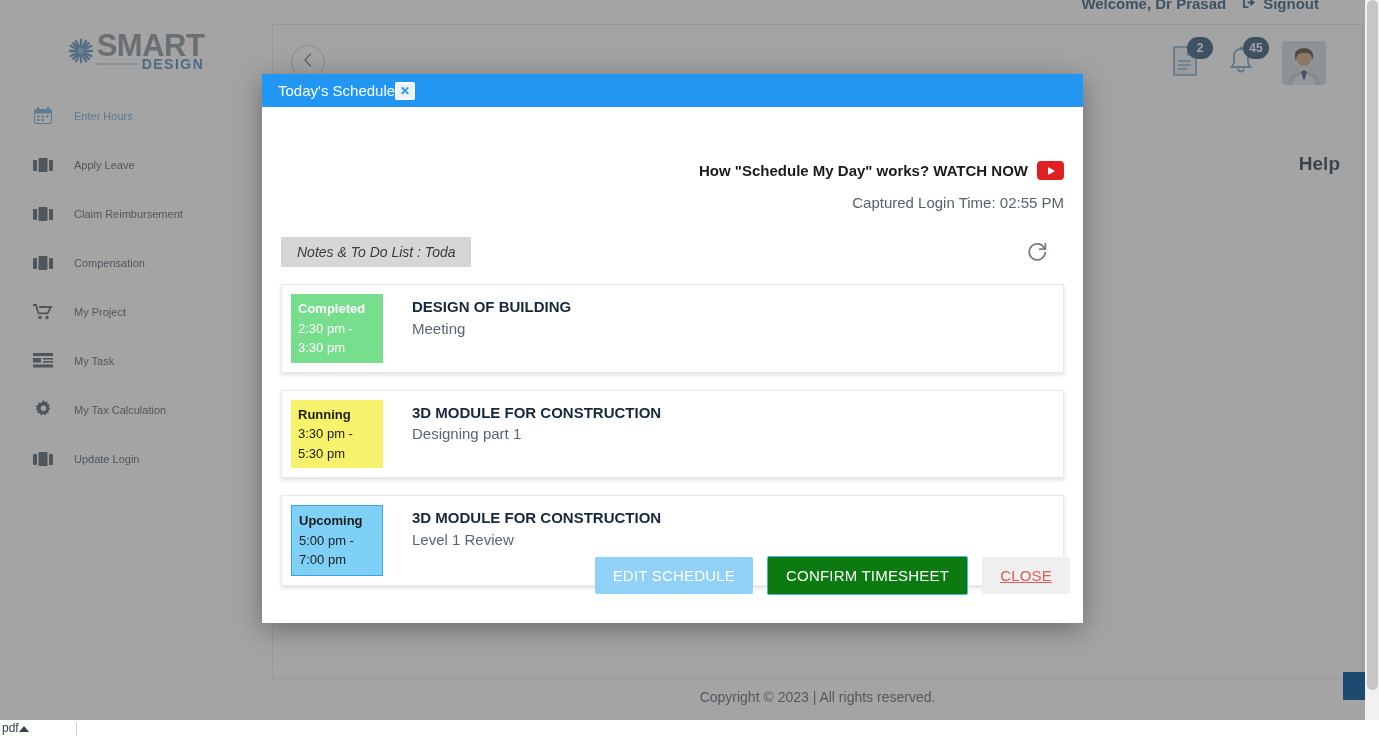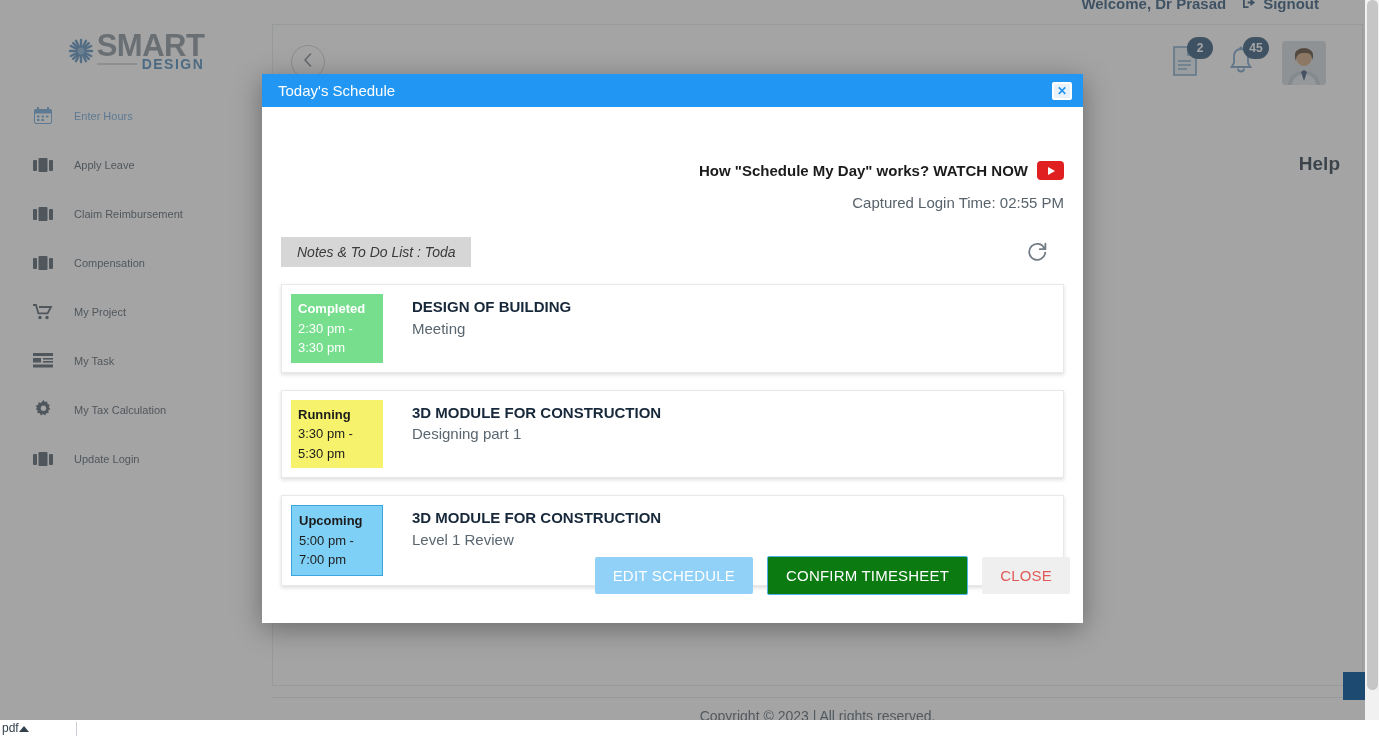--- a/index.html
+++ b/index.html
@@ -163,21 +163,21 @@
     text-align: left; font-size: 14px; font-weight: 700; color: #4a90c4;
     padding: 14px 8px 14px 12px; border-bottom: 1px solid #dce4ea;
   }
   .tbl td {
     font-size: 14px; color: #50606d; padding: 10px 8px 10px 12px;
     vertical-align: top;
   }
   .td-time { color: #2d3b47; }
 
   .footer-bar {
-    position: absolute; left: 272px; right: 16px; bottom: 3px; height: 36px;
+    position: absolute; left: 272px; right: 16px; bottom: 22px; height: 36px;
     background: #ffffff; border-top: 1px solid #e3e8ec;
     display: flex; align-items: center; justify-content: center;
     font-size: 14px; color: #4b5964; z-index: 6;
   }
 
   
   .chrome-left-bottom {
     position: absolute; left: 0; bottom: 0; width: 1379px; height: 16px;
     background: #ffffff; z-index: 60;
     display: flex; align-items: center;
@@ -199,21 +199,21 @@
   }
 
   
   .modal {
     position: absolute; left: 262px; top: 74px; width: 821px; height: 549px;
     background: #ffffff; z-index: 50;
     box-shadow: 0 6px 26px rgba(0,0,0,0.35);
   }
   .modal-head {
     height: 33px; background: #2196f3; color: #fff;
-    display: flex; align-items: center; justify-content: space-between;
+    display: flex; align-items: center; 
     padding: 0 11px 0 16px;
   }
   .modal-title { font-size: 15px; font-weight: 400; }
   .modal-x {
     width: 20px; height: 18px; border: 2px solid #ffffff; border-radius: 2px;
     display: flex; align-items: center; justify-content: center;
     font-size: 12px; font-weight: 700; color: #2196f3; background: #e9f2fb;
     cursor: pointer; line-height: 1;
   }
   .modal-body { padding: 0 19px; position: relative; height: 470px; }
@@ -275,21 +275,21 @@
     gap: 14px; padding: 0 13px 18px 0;
   }
   .btn {
     border: none; cursor: pointer;
     font-size: 15px; font-weight: 400; letter-spacing: 0.2px;
     padding: 10px 18px; border-radius: 2px;
     font-family: "Liberation Sans", sans-serif;
   }
   .btn-edit { background: #91d0f7; color: #ffffff; }
   .btn-confirm { background: #0b7a11; color: #ffffff; border: 1px solid #4fb3e8; }
-  .btn-close { background: #efefef; color: #e05a5a; }
+  .btn-close { background: #efefef; color: #e05a5a; text-decoration: underline; }
 </style>
 </head>
 <body>
 
 <div id="app">
 
   <div class="page-dim">
 
     <div class="topbar">
       <div class="welcome-row">

